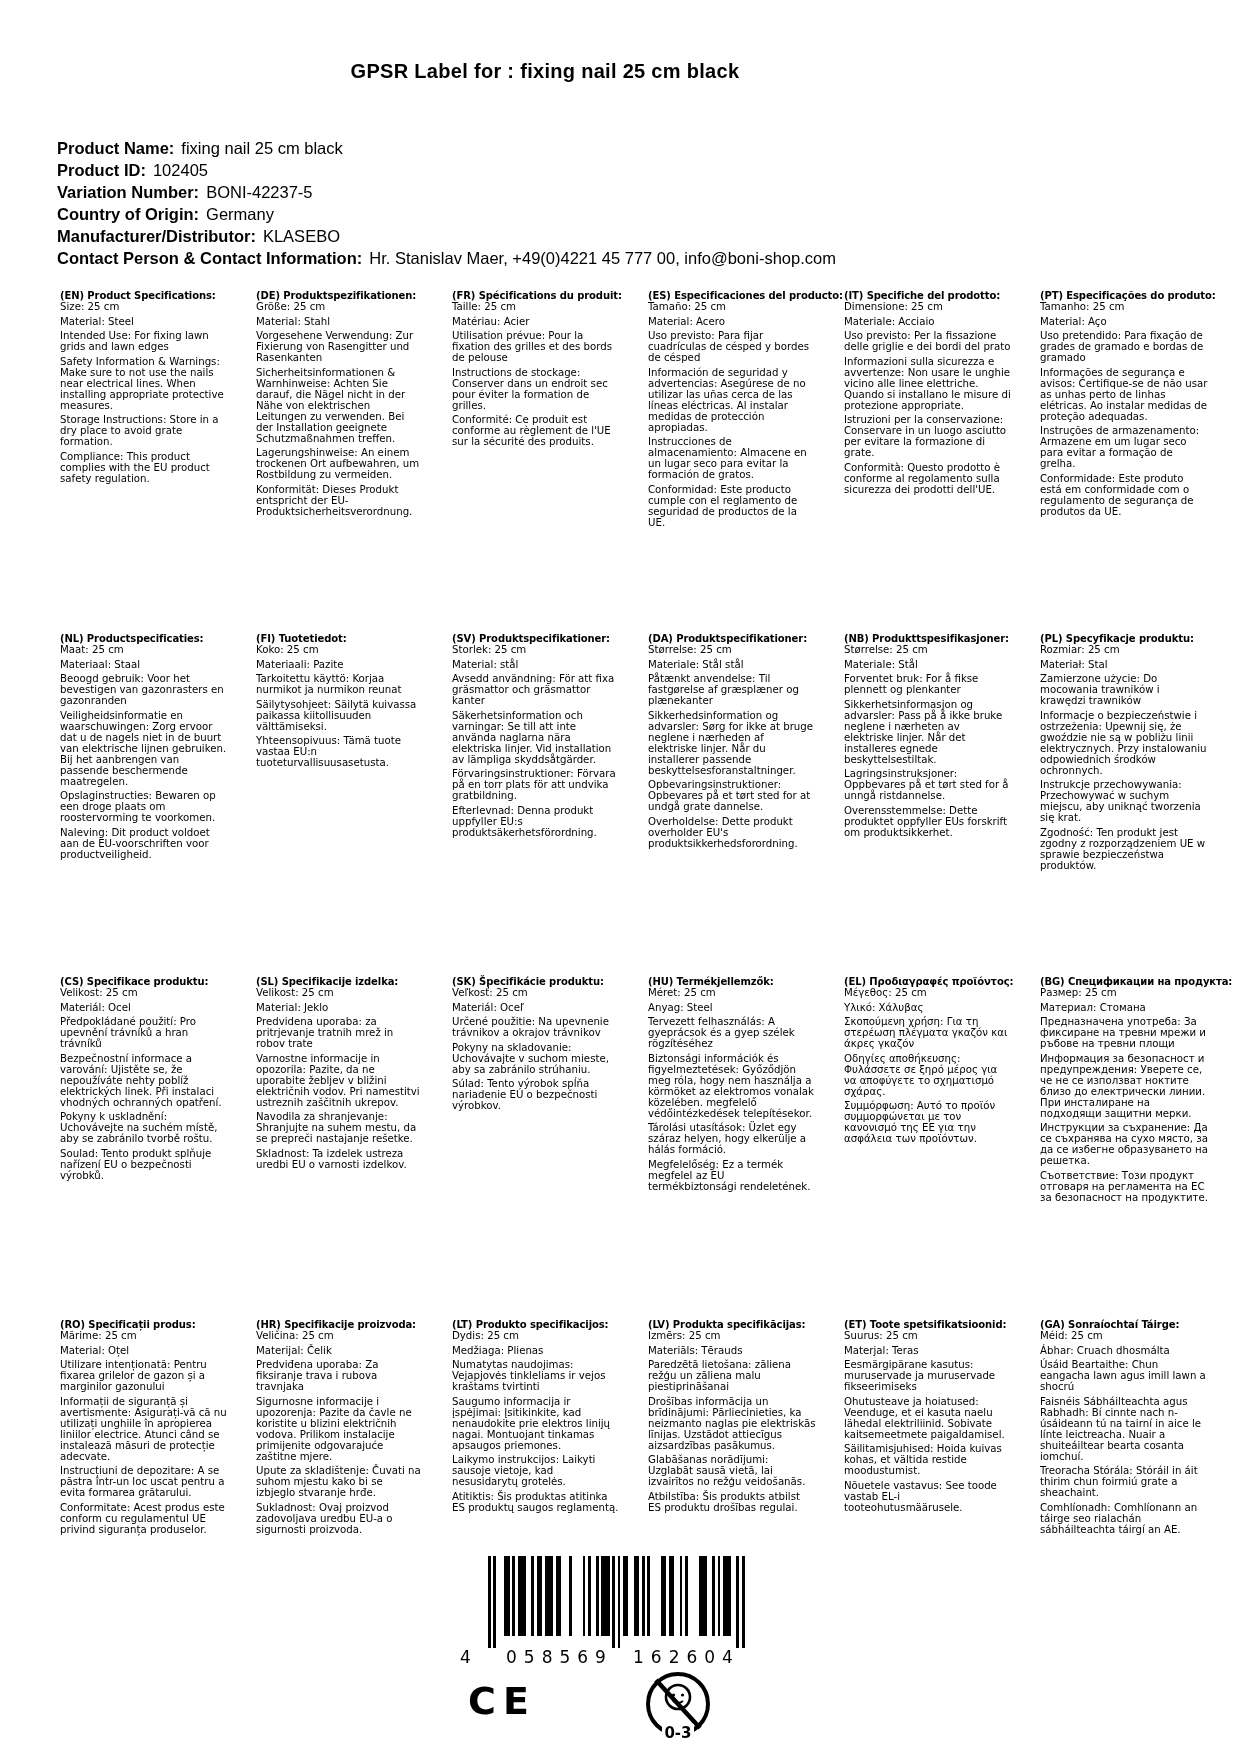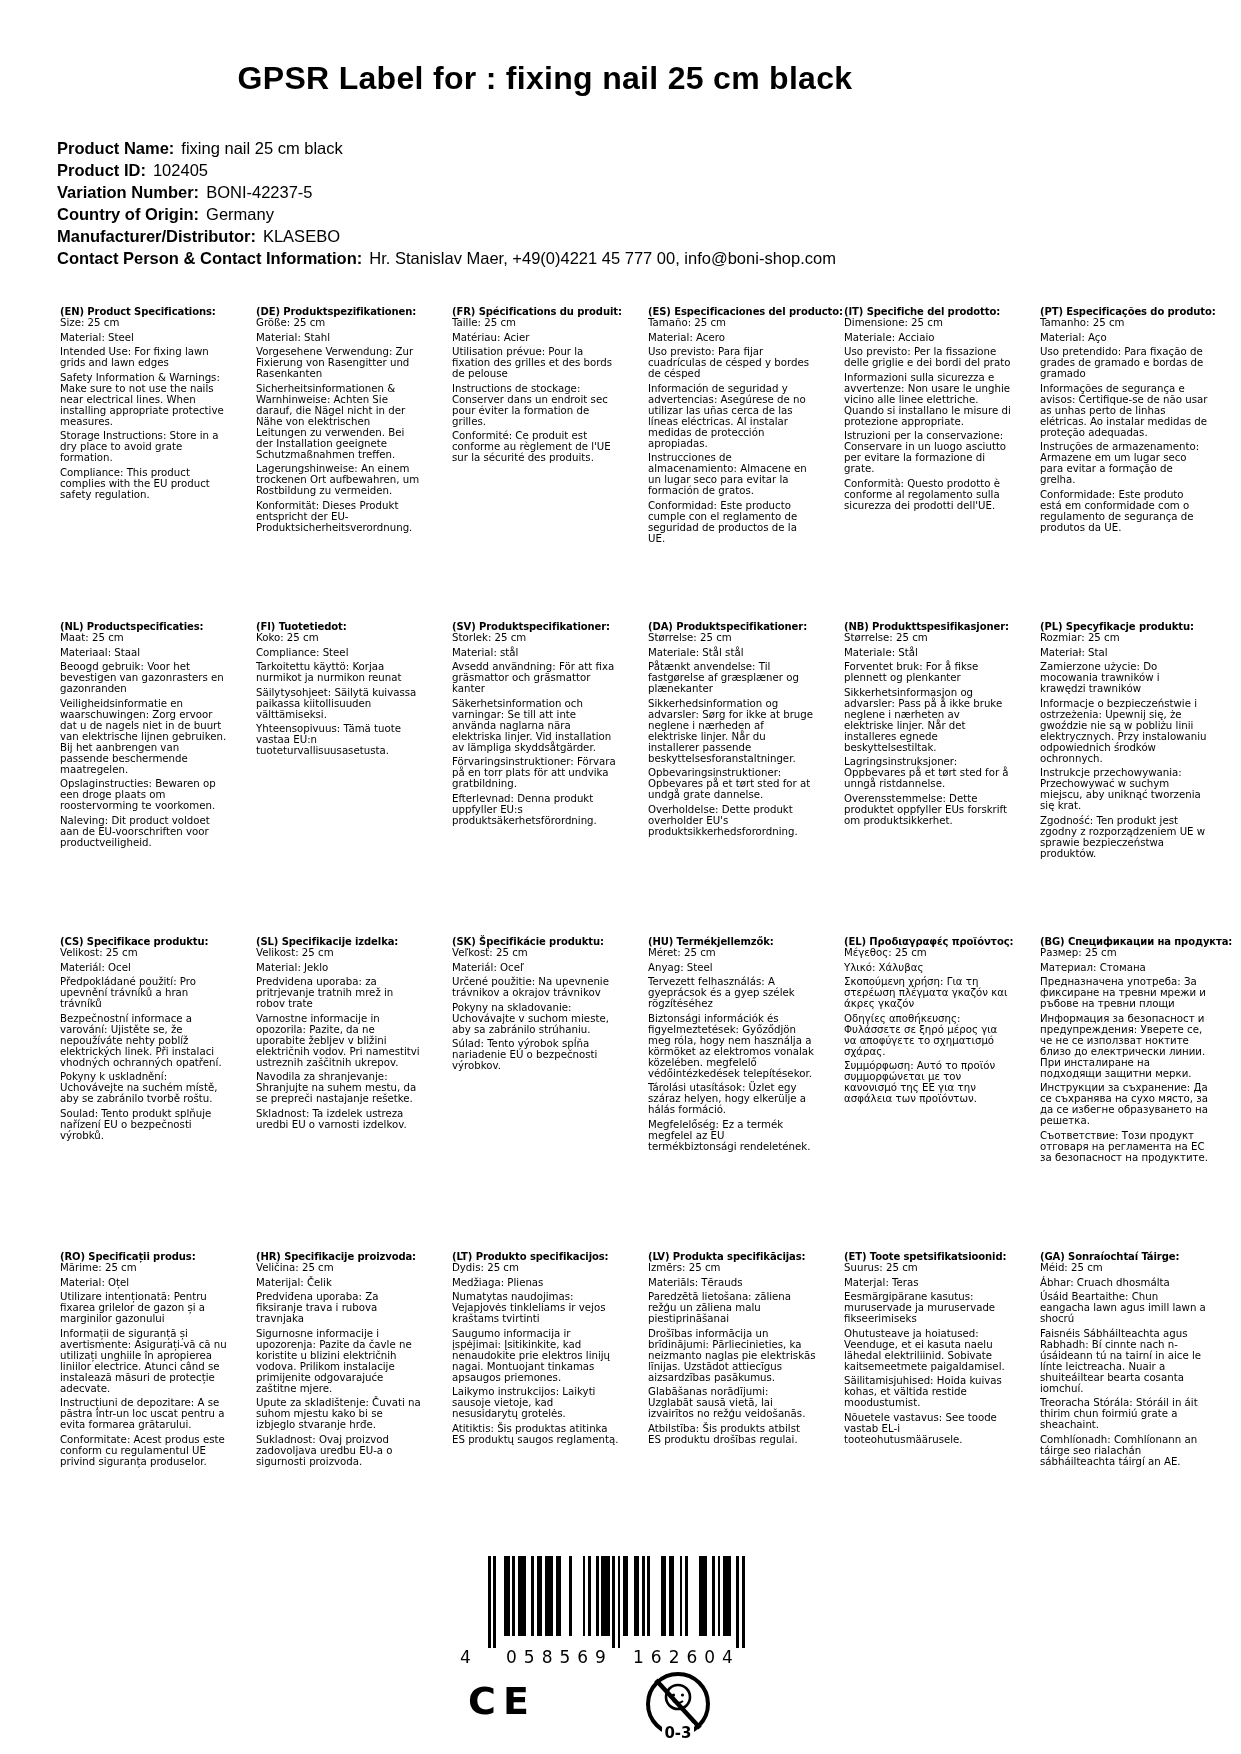--- a/index.html
+++ b/index.html
@@ -2,33 +2,34 @@
 <html><head>
 <meta charset="utf-8">
 <style>
   html,body{margin:0;padding:0;}
   body{
     width:1241px;height:1754px;position:relative;background:#ffffff;color:#000;
     font-family:"DejaVu Sans",sans-serif;overflow:hidden;
   }
   .page-title{
     position:absolute;top:60px;left:0;width:1090px;text-align:center;
-    font-family:"Liberation Sans",sans-serif;font-weight:bold;font-size:32px;
+    font-family:"Liberation Sans",sans-serif;font-weight:bold;font-size:20px;
     letter-spacing:0.3px;
   }
   .product-info{
     position:absolute;top:137px;left:57px;
     font-family:"Liberation Sans",sans-serif;font-size:16.5px;line-height:22px;
   }
   .info-label{font-weight:bold;margin-right:7px;}
   .info-value{font-weight:normal;}
   .lang-grid{
-    position:absolute;left:60px;top:306px;
+    position:absolute;left:60px;top:290px;
     display:grid;grid-template-columns:repeat(6,168px);column-gap:28px;
     grid-template-rows:315px 315px 315px auto;
+    gap:28px;
   }
   .lang-cell{font-size:10.2px;line-height:11px;}
   .lang-title{font-weight:bold;white-space:nowrap;font-size:10px;letter-spacing:-0.1px;}
   .lang-par{margin:0 0 3.5px 0;overflow-wrap:break-word;word-break:break-word;}
   .barcode-wrap{position:absolute;left:450px;top:1556px;}
   .barcode-wrap text{font-family:"DejaVu Sans",sans-serif;}
   .ce-mark{
     position:absolute;left:468px;top:1682px;
     font-family:"DejaVu Sans",sans-serif;font-weight:bold;font-size:38px;
     letter-spacing:7px;line-height:1;
@@ -109,21 +110,21 @@
       <div class="lang-par">Maat: 25 cm</div>
       <div class="lang-par">Materiaal: Staal</div>
       <div class="lang-par">Beoogd gebruik: Voor het bevestigen van gazonrasters en gazonranden</div>
       <div class="lang-par">Veiligheidsinformatie en waarschuwingen: Zorg ervoor dat u de nagels niet in de buurt van elektrische lijnen gebruiken. Bij het aanbrengen van passende beschermende maatregelen.</div>
       <div class="lang-par">Opslaginstructies: Bewaren op een droge plaats om roostervorming te voorkomen.</div>
       <div class="lang-par">Naleving: Dit product voldoet aan de EU-voorschriften voor productveiligheid.</div>
     </div>
     <div class="lang-cell">
       <div class="lang-title">(FI) Tuotetiedot:</div>
       <div class="lang-par">Koko: 25 cm</div>
-      <div class="lang-par">Compliance: Steel</div>
+      <div class="lang-par">Materiaali: Pazite</div>
       <div class="lang-par">Tarkoitettu käyttö: Korjaa nurmikot ja nurmikon reunat</div>
       <div class="lang-par">Säilytysohjeet: Säilytä kuivassa paikassa kiitollisuuden välttämiseksi.</div>
       <div class="lang-par">Yhteensopivuus: Tämä tuote vastaa EU:n tuoteturvallisuusasetusta.</div>
     </div>
     <div class="lang-cell">
       <div class="lang-title">(SV) Produktspecifikationer:</div>
       <div class="lang-par">Storlek: 25 cm</div>
       <div class="lang-par">Material: stål</div>
       <div class="lang-par">Avsedd användning: För att fixa gräsmattor och gräsmattor kanter</div>
       <div class="lang-par">Säkerhetsinformation och varningar: Se till att inte använda naglarna nära elektriska linjer. Vid installation av lämpliga skyddsåtgärder.</div>

